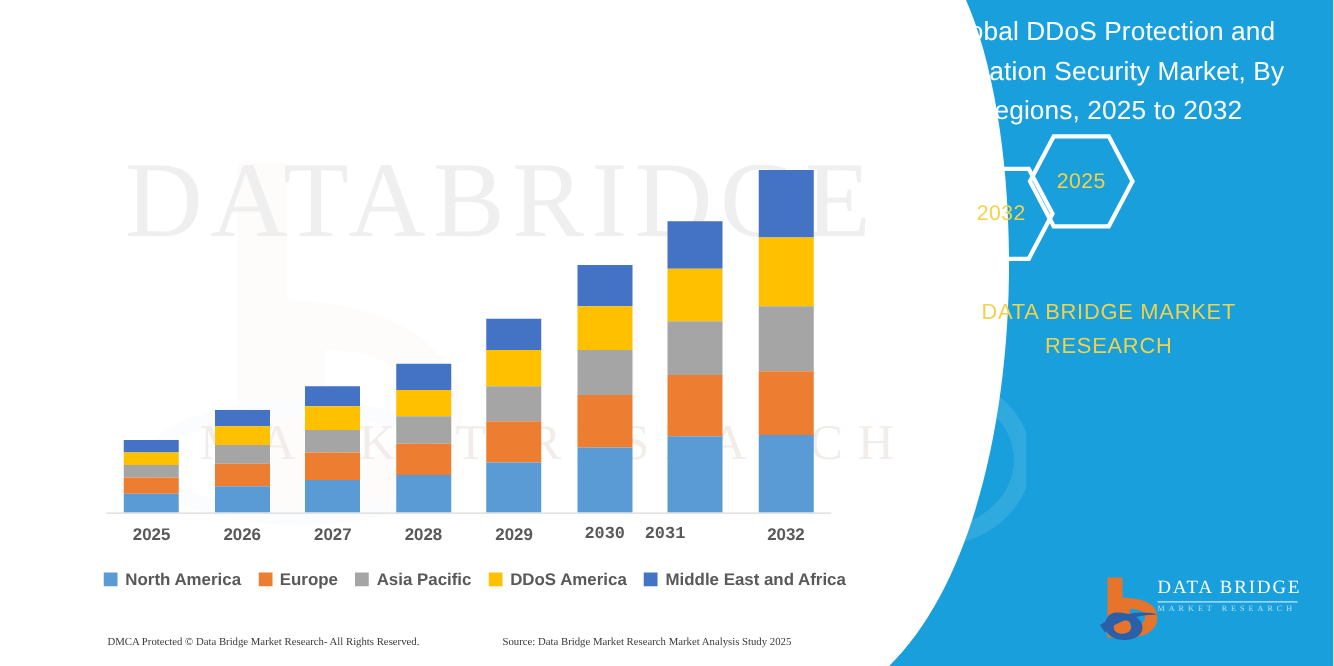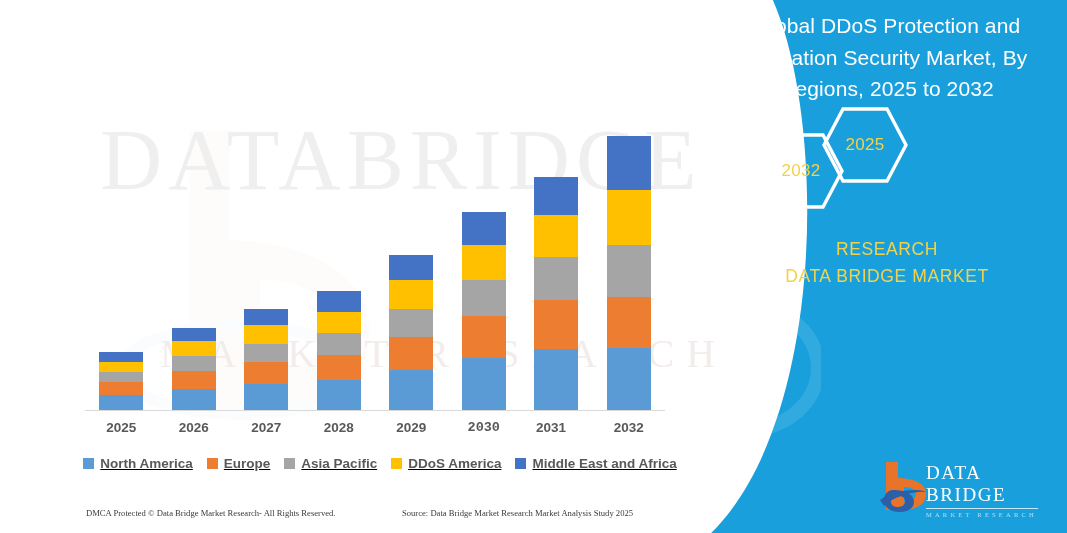--- a/index.html
+++ b/index.html
@@ -22,21 +22,21 @@
 
   .brand-line{position:absolute;top:236px;left:20px;width:320px;text-align:center;color:#F2D24B;
      font-size:17.5px;line-height:1.55;letter-spacing:.6px;}
 
   
   .panel-wm{position:absolute;left:-36px;top:248px;width:150px;height:190px;opacity:.10;}
 
   
   .logo{position:absolute;left:878px;top:458px;width:180px;height:52px;}
   .logo-text{position:absolute;left:48px;top:4px;}
-  .logo-name{color:#ffffff;font-size:19px;letter-spacing:1.6px;font-family:"Liberation Serif",serif;}
+  .logo-name{color:#ffffff;font-size:15px;letter-spacing:1.6px;font-family:"Liberation Serif",serif;}
   .logo-rule{width:112px;height:1px;background:rgba(255,255,255,.75);margin:2px 0 2px 0;}
   .logo-sub{color:rgba(255,255,255,.65);font-size:6.5px;letter-spacing:3.2px;font-family:"Liberation Serif",serif;}
 
   
   .chart-title{position:absolute;top:20px;left:80px;width:610px;text-align:center;color:#2E4374;
      font-size:17.5px;line-height:1.5;}
 
   .wm{position:absolute;pointer-events:none;user-select:none;}
   .wm-text{top:110px;left:100px;width:820px;color:#EFEFEF;font-size:86px;letter-spacing:6px;
      font-family:"Liberation Serif",serif;}
@@ -48,21 +48,21 @@
   .axisline{position:absolute;left:85px;top:410px;width:580px;height:1px;background:#D9D9D9;}
 
   .bar{position:absolute;bottom:0;width:44px;}
   .seg{width:100%;}
 
   .xlabels{position:absolute;left:85px;top:420px;width:580px;height:22px;}
   .xlab{position:absolute;width:72px;text-align:center;color:#595959;font-size:13.5px;font-weight:bold;}
 
   .legend{position:absolute;left:85px;top:456px;width:590px;display:flex;justify-content:center;
      align-items:center;gap:14px;}
-  .lg{display:flex;align-items:center;gap:6px;text-decoration:underline;}
+  .lg{display:flex;align-items:center;gap:6px;}
   .lg i{width:11px;height:11px;display:block;}
   .lg span{color:#595959;font-size:13.5px;font-weight:bold;white-space:nowrap;}
 
   .footer{position:absolute;top:508px;left:70px;width:620px;color:#3a3a3a;font-size:8.6px;
      font-family:"Liberation Serif",serif;}
   .footer .f1{position:absolute;left:0;top:0;white-space:nowrap;margin-left:16px;}
   .footer .f2{position:absolute;left:332px;top:0;white-space:nowrap;}
 </style>
 </head>
 <body>
@@ -140,21 +140,21 @@
       </div>
     </div>
   <div class="axisline"></div>
   <div class="xlabels" id="xlabels">
       <div class="xlab" style="left: 0.25px;">2025</div>
       <div class="xlab" style="left: 72.75px;">2026</div>
       <div class="xlab" style="left: 145.25px;">2027</div>
       <div class="xlab" style="left: 217.75px;">2028</div>
       <div class="xlab" style="left: 290.25px;">2029</div>
       <div class="xlab" style="left: 362.75px; font-family: Liberation Mono, monospace;">2030</div>
-      <div class="xlab" style="left: 430px;">2031</div>
+      <div class="xlab" style="left: 411px; font-family: Liberation Mono, monospace;">2031</div>
       <div class="xlab" style="left: 507.75px;">2032</div>
     </div>
 
   <div class="legend" id="legend">
       <div class="lg">
         <i style="background: rgb(91, 155, 213);"></i>
         <span>North America</span>
       </div>
       <div class="lg">
         <i style="background: rgb(237, 125, 49);"></i>
@@ -199,22 +199,22 @@
       </div>
       <div class="hex hex-2025">
         <svg viewBox="0 0 88 78" width="88" height="78" aria-hidden="true">
           <polygon points="22,3 66,3 85,39 66,75 22,75 3,39" fill="none" stroke="#ffffff" stroke-width="3.4"></polygon>
         </svg>
         <span>2025</span>
       </div>
     </div>
 
     <div class="brand-line">
+      <div>DATA BRIDGE MARKET</div>
       <div>RESEARCH</div>
-      <div>DATA BRIDGE MARKET</div>
     </div>
   </div>
 
   <div class="logo">
     <svg viewBox="0 0 48 52" width="48" height="52" style="position:absolute;left:0;top:2px;" aria-hidden="true">
       <path d="M8 2 L20 2 L20 50 L8 50 Z" fill="#E8732A"></path>
       <path d="M17 18 C 40 18 48 25 48 34 C 48 44 38 50 25 50 L17 50 Z
                M26 27 L26 41 C 34 41 38 38 38 34 C 38 30 34 27 26 27 Z" fill="#E8732A"></path>
       <path d="M2 40 C 16 30 40 28 48 32 C 36 31 16 36 6 46 Z" fill="#2B5FA8"></path>
       <path d="M14 30 C 30 30 36 36 36 42 C 36 48 30 52 22 52 C 12 52 6 47 6 40 C 6 35 9 31 14 30 Z

